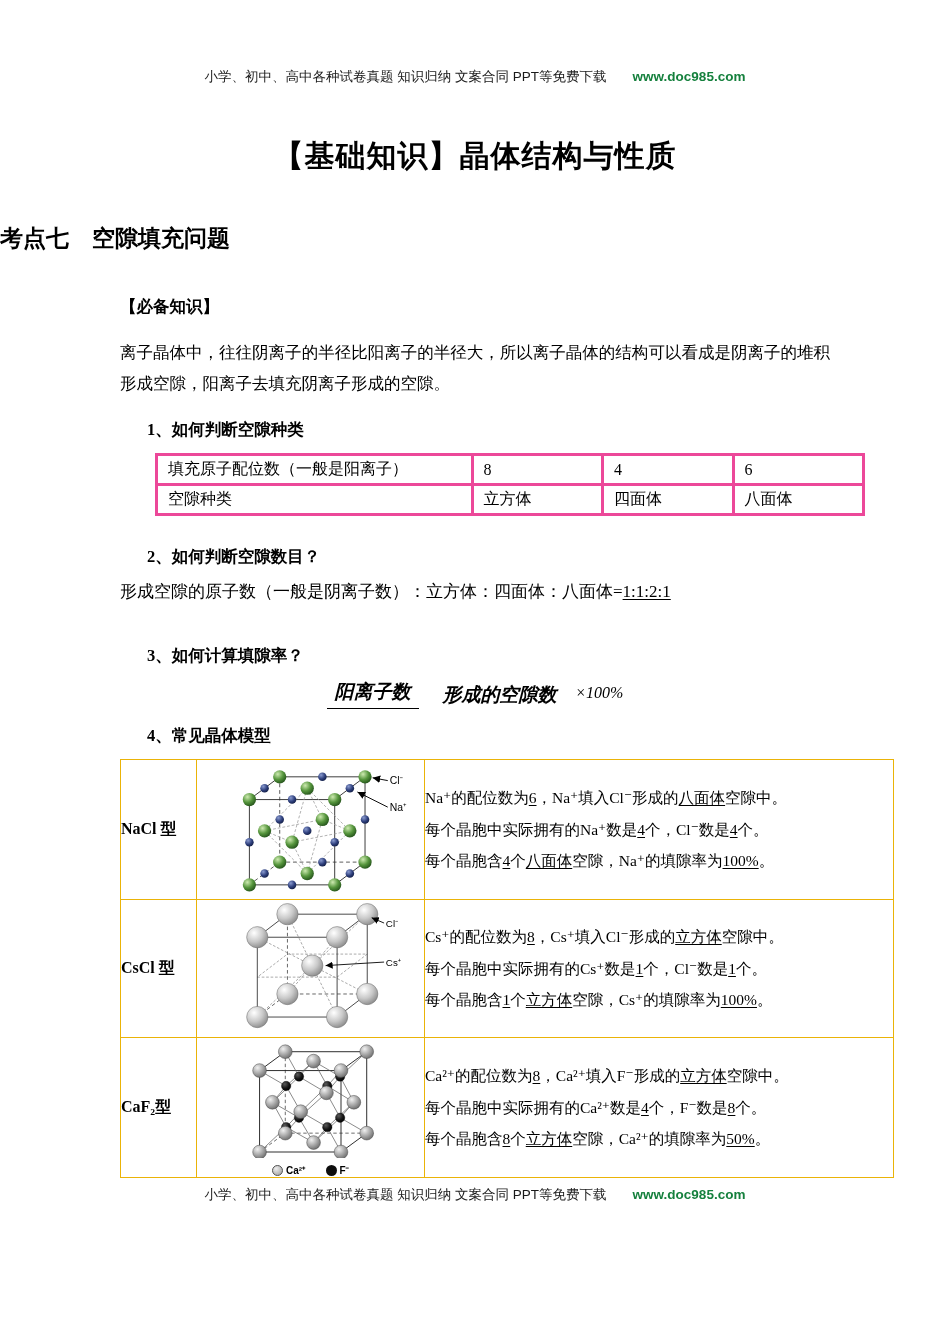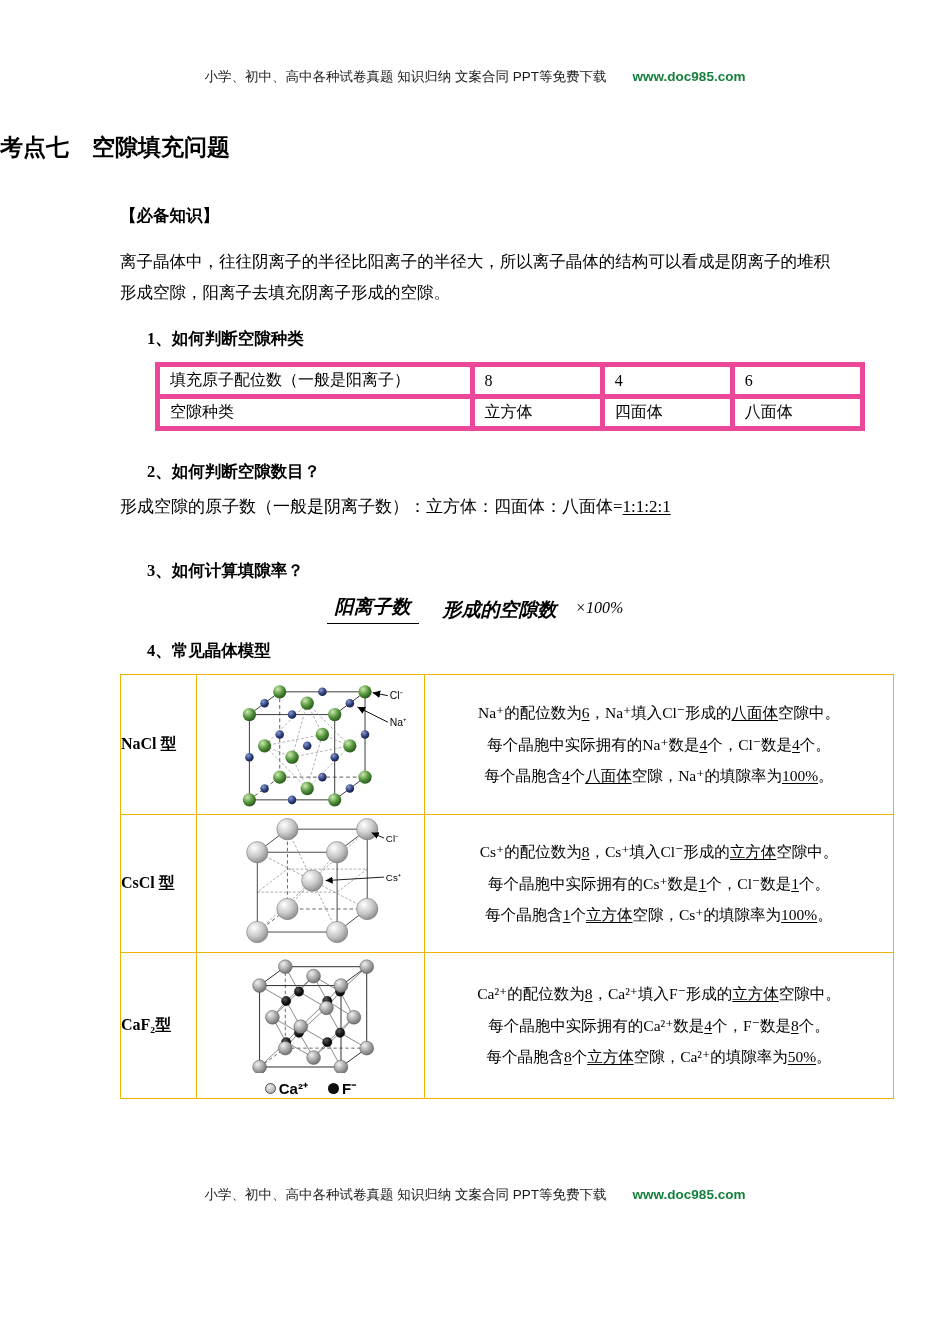--- a/index.html
+++ b/index.html
@@ -48,21 +48,21 @@
   .mt1 { margin-top: 20px; }
   .mt2 { margin-top: 30px; }
   .mt3 { margin-top: 42px; }
   .mt4 { margin-top: 16px; }
   table.voids {
     margin: 12px 0 0 35px;
     border-collapse: collapse;
     width: 710px;
     font-size: 16px;
   }
-  table.voids td { border: 5px solid #ec4899; padding: 3px 10px; height: 30px; }
+  table.voids td { border: 3px solid #ec4899; padding: 3px 10px; height: 30px; }
   table.voids td.c1 { width: 317px; }
   table.voids td.cx { width: 131px; }
   .sec2-line { margin-top: 12px; font-size: 17px; margin-left: 0; }
   .formula-wrap {
     margin-top: 12px;
     text-align: center;
     font-style: italic;
     font-size: 19px;
     font-weight: bold;
   }
@@ -72,30 +72,30 @@
   .times { margin-left: 6px; font-size: 16px; font-weight: normal; }
   table.models {
     margin-top: 12px;
     border-collapse: collapse;
     width: 774px;
     table-layout: fixed;
   }
   table.models td { border: 1px solid #eab308; vertical-align: middle; padding: 0; }
   td.model-name { width: 76px; padding-left: 7px; font-weight: bold; font-size: 16px; }
   td.model-img { width: 228px; text-align: center; padding: 2px 0; }
-  td.model-text { padding: 4px 12px; font-size: 15.5px; line-height: 2.05; text-align: center; }
+  td.model-text { padding: 4px 12px; font-size: 15.5px; line-height: 2.05; }
   tr.r1 td { height: 140px; }
   tr.r2 td { height: 135px; }
   tr.r3 td { height: 135px; }
   .u { text-decoration: underline; text-underline-offset: 2px; }
   .legend {
     display: flex;
     justify-content: center;
     gap: 20px;
-    font-size: 15px;
+    font-size: 10px;
     font-weight: bold;
     margin-top: 1px;
     font-family: "Liberation Sans", sans-serif;
   }
   .legend .item { display: inline-flex; align-items: center; gap: 3px; }
   .dot { display: inline-block; width: 11px; height: 11px; border-radius: 50%; }
   .dot-ca { background: radial-gradient(circle at 35% 30%, #eee, #999); border: 1px solid #555; }
   .dot-f  { background: #0d0d0d; }
   .site-footer {
     position: absolute;
@@ -110,20 +110,21 @@
 </style>
 </head>
 <body>
 
 <div class="page">
 
   <div class="site-header">
     <span>小学、初中、高中各种试卷真题 知识归纳 文案合同 PPT等免费下载</span><span class="site">www.doc985.com</span>
   </div>
 
+  <div class="doc-title">【基础知识】晶体结构与性质</div>
   <div class="doc-subtitle">考点七　空隙填充问题</div>
 
   <div class="content">
 
     <div class="kb-heading">【必备知识】</div>
     <div class="kb-intro">离子晶体中，往往阴离子的半径比阳离子的半径大，所以离子晶体的结构可以看成是阴离子的堆积形成空隙，阳离子去填充阴离子形成的空隙。</div>
 
     <div class="sec-heading mt1">1、如何判断空隙种类</div>
     <table class="voids">
       <tbody>

